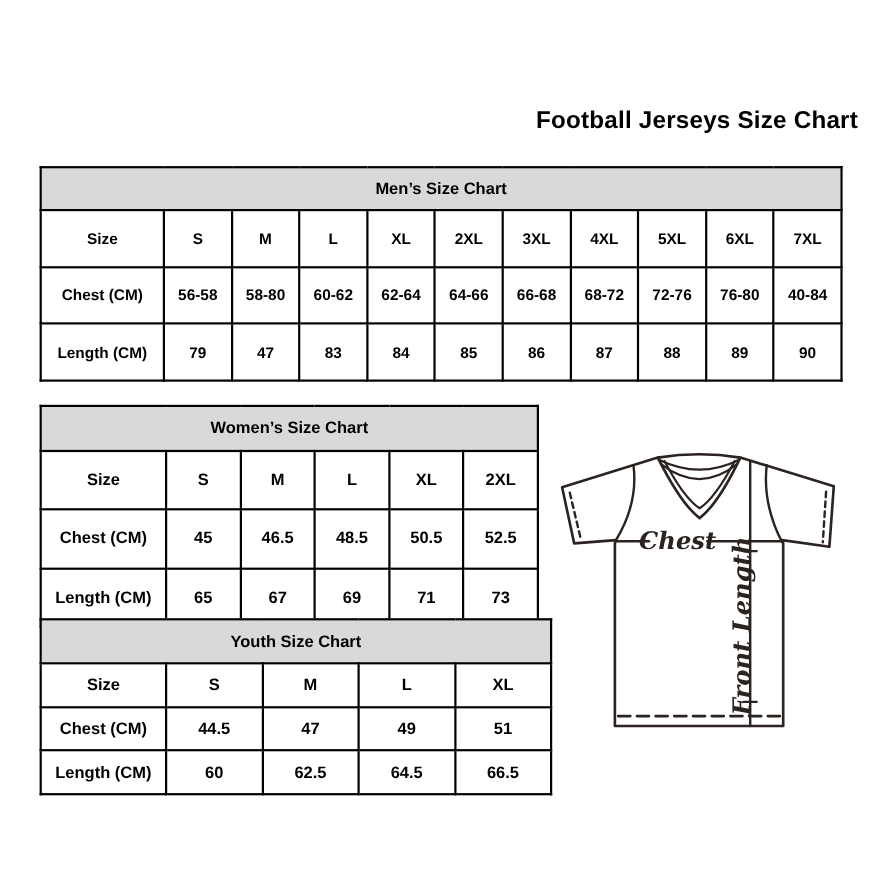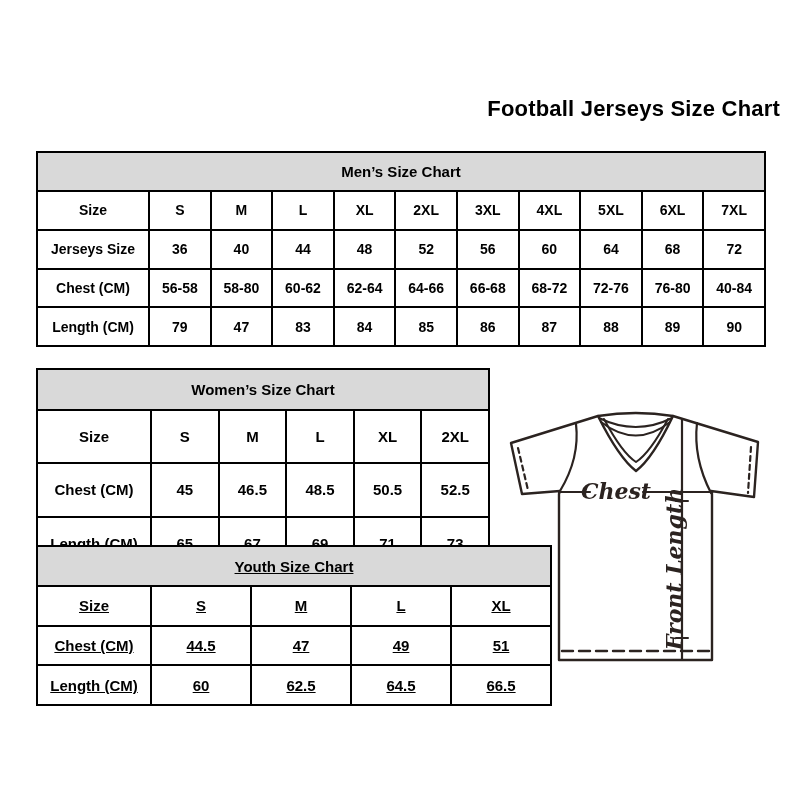--- a/index.html
+++ b/index.html
@@ -21,21 +21,21 @@
   }
   thead th{background:#d9d9d9;font-size:15px;}
   #men-table{left:36px;top:151px;width:730px;height:196px;}
   #men-table thead th{height:37px;}
   #men-table td{font-size:14px;}
   #men-table col.c0{width:112px;}
   #women-table{left:36px;top:368px;width:454px;height:203px;}
   #women-table thead th{height:39px;}
   #women-table td{font-size:15px;}
   #women-table col.c0{width:114px;}
-  #youth-table{left:36px;top:545px;width:516px;height:161px;text-decoration:underline;}
+  #youth-table{left:36px;top:562px;width:466px;height:161px;}
   #youth-table thead th{height:38px;}
   #youth-table td{font-size:15px;}
   #youth-table col.c0{width:114px;}
   #jersey{position:absolute;left:503px;top:406px;width:274px;height:290px;}
   .jline{stroke:#2b2320;fill:none;stroke-linecap:round;stroke-linejoin:round;}
   .jfill{stroke:#2b2320;fill:#ffffff;stroke-linejoin:round;}
   .jtext{
     font-family:"DejaVu Serif","Liberation Serif",serif;
     font-style:italic;font-weight:bold;fill:#2b2320;
   }
@@ -74,33 +74,20 @@
           <td>L</td>
           <td>XL</td>
           <td>2XL</td>
           <td>3XL</td>
           <td>4XL</td>
           <td>5XL</td>
           <td>6XL</td>
           <td>7XL</td>
         </tr>
         <tr>
-          <td>Jerseys Size</td>
-          <td>36</td>
-          <td>40</td>
-          <td>44</td>
-          <td>48</td>
-          <td>52</td>
-          <td>56</td>
-          <td>60</td>
-          <td>64</td>
-          <td>68</td>
-          <td>72</td>
-        </tr>
-        <tr>
           <td>Chest (CM)</td>
           <td>56-58</td>
           <td>58-80</td>
           <td>60-62</td>
           <td>62-64</td>
           <td>64-66</td>
           <td>66-68</td>
           <td>68-72</td>
           <td>72-76</td>
           <td>76-80</td>

